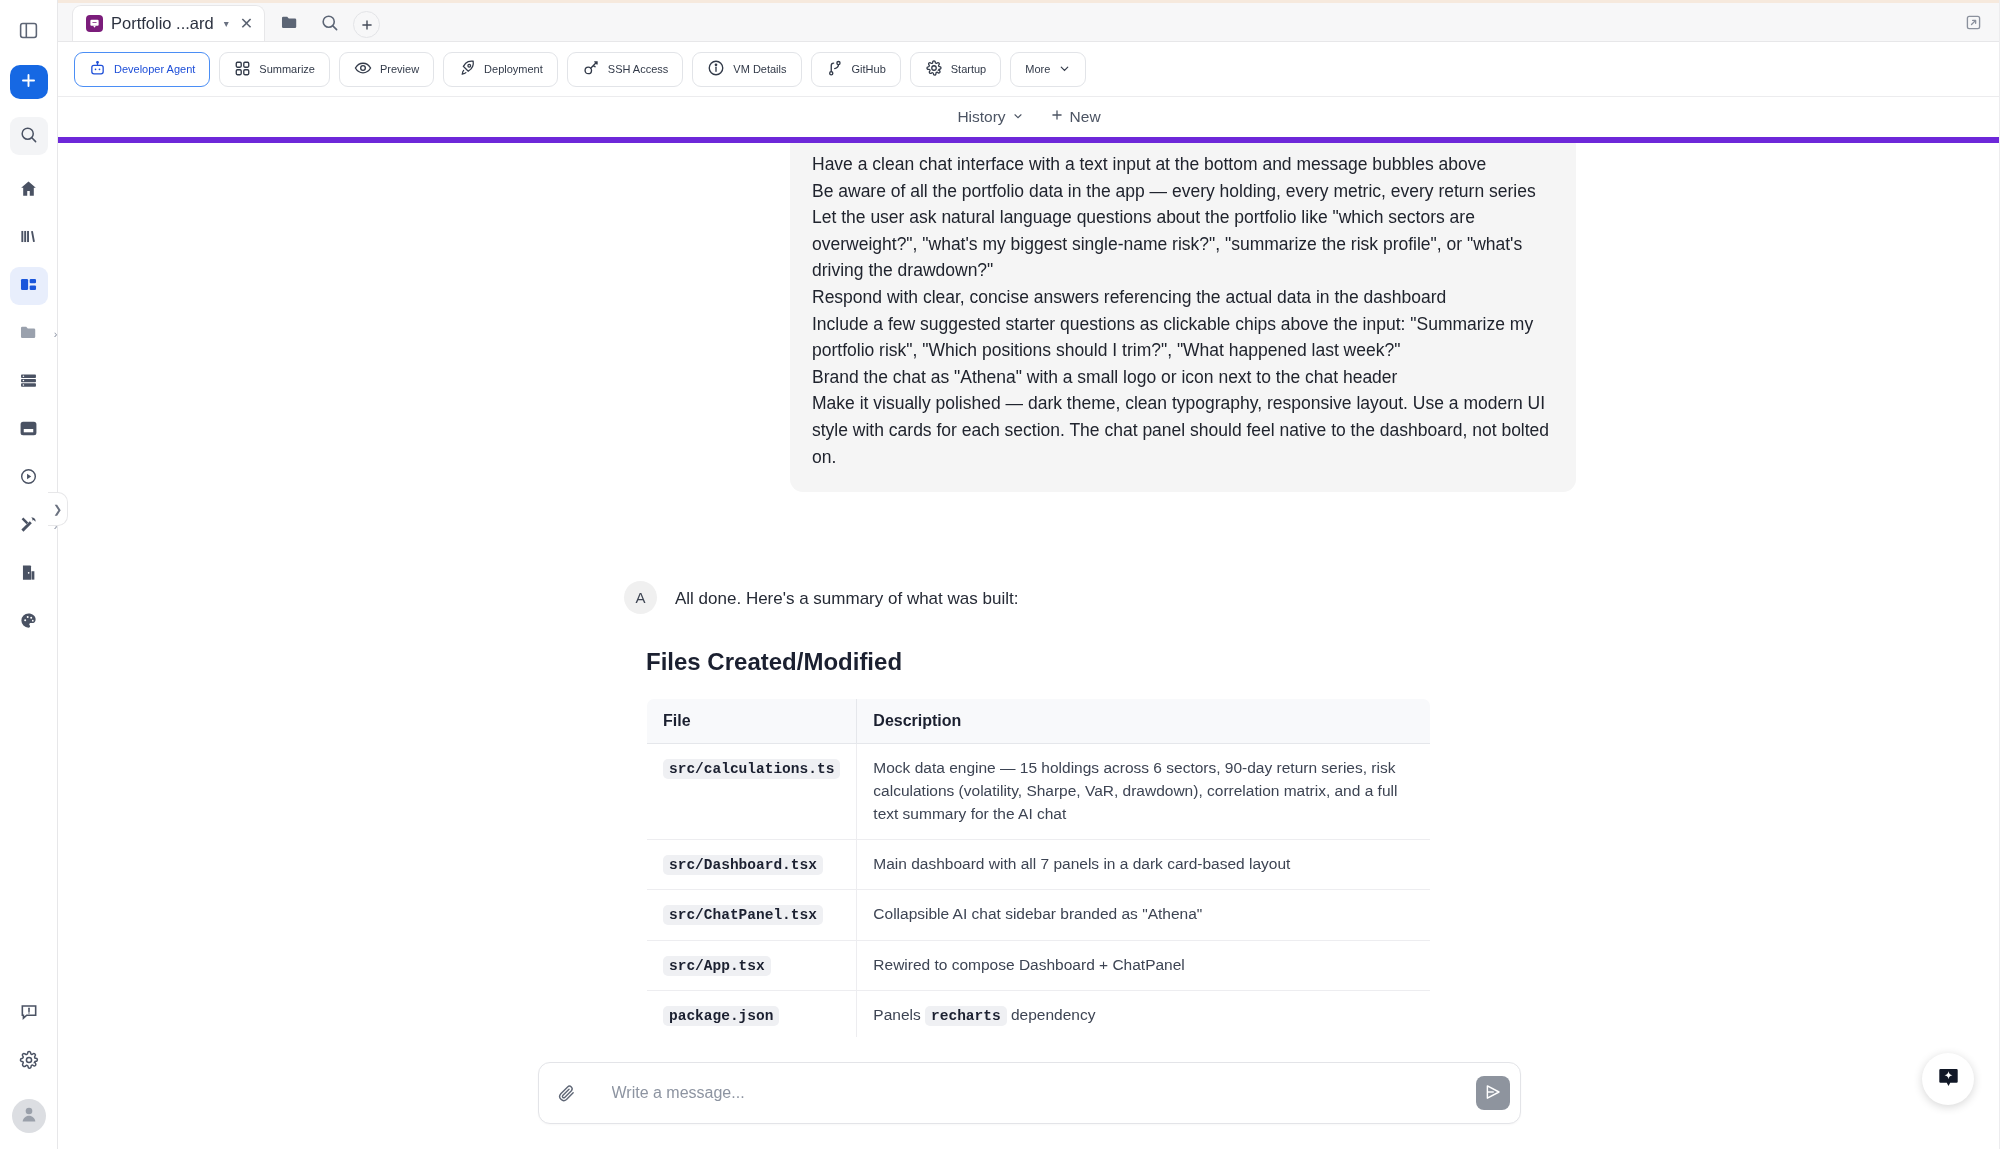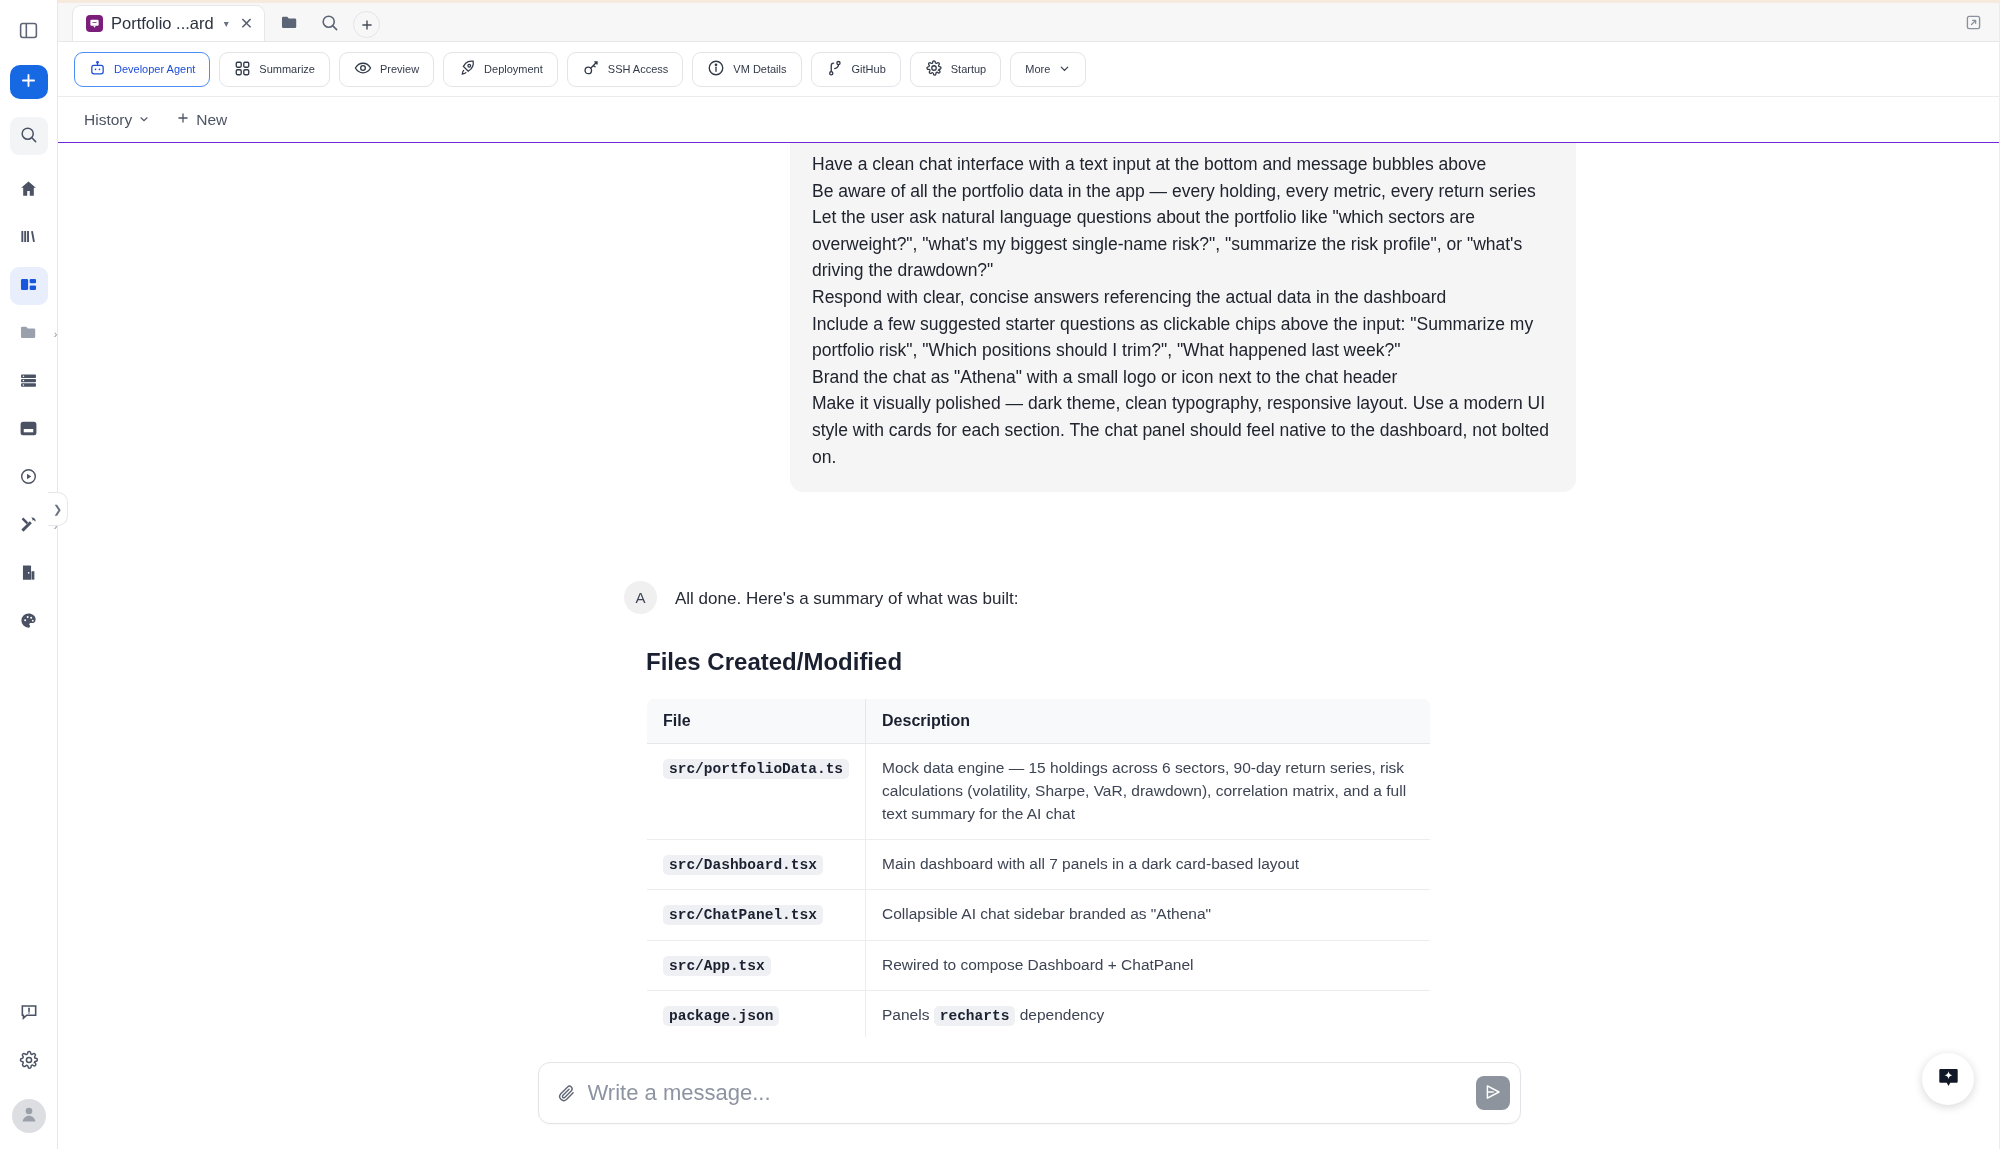--- a/index.html
+++ b/index.html
@@ -123,24 +123,24 @@
     border: 1px solid #e2e4e8; border-radius: 9px;
     background: #fff;
     font-size: 11px; color: #323a49;
     cursor: pointer; white-space: nowrap;
   }
   .tbtn.active { border-color: #4b8ef5; color: #1d4ed8; background: #fff; }
   .tbtn svg { flex: 0 0 auto; }
 
   
   #history-bar {
-    height: 46px; display: flex; align-items: center; justify-content: flex-start;
+    height: 46px; display: flex; align-items: center; justify-content: center;
     gap: 26px; padding: 0 26px;
     background: #fff;
-    border-bottom: 1px solid #6d28d9;
+    border-bottom: 6px solid #6d28d9;
     font-size: 15.5px; color: #4c5463;
   }
   .hbtn { display: flex; align-items: center; gap: 6px; cursor: pointer; }
 
   
   #conversation {
     flex: 1 1 auto; position: relative; overflow: hidden;
     background: #fff;
     padding: 0 26px;
   }
@@ -230,23 +230,24 @@
     width: 983px; height: 62px;
     border: 1px solid #e3e4e8; border-radius: 12px;
     background: #fff;
     display: flex; align-items: center;
     padding: 0 10px 0 18px;
     box-shadow: 0 1px 2px rgba(0,0,0,.03);
   }
   #clip-icon { color: #5f6776; display: flex; align-items: center; margin-right: 12px; cursor: pointer; }
   #msg-input {
     flex: 1 1 auto; border: none; outline: none;
-    font-size: 22px; color: #2b3240;
+    font-size: 16px; color: #2b3240;
     font-family: "Liberation Sans", sans-serif;
     background: transparent;
+    margin-left: 24px;
   }
   #msg-input::placeholder { color: #8d94a1; }
   #send-btn {
     width: 34px; height: 34px; border-radius: 8px;
     background: #8e949e; color: #fff;
     display: flex; align-items: center; justify-content: center;
     cursor: pointer; border: none;
   }
 
   
@@ -618,21 +619,21 @@
 
         <table class="files">
           <thead>
             <tr>
               <th>File</th>
               <th>Description</th>
             </tr>
           </thead>
           <tbody>
             <tr>
-              <td><code class="fname">src/portfolioData.ts</code></td>
+              <td><code class="fname">src/calculations.ts</code></td>
               <td>Mock data engine — 15 holdings across 6 sectors, 90-day return series, risk calculations (volatility, Sharpe, VaR, drawdown), correlation matrix, and a full text summary for the AI chat</td>
             </tr>
             <tr>
               <td><code class="fname">src/Dashboard.tsx</code></td>
               <td>Main dashboard with all 7 panels in a dark card-based layout</td>
             </tr>
             <tr>
               <td><code class="fname">src/ChatPanel.tsx</code></td>
               <td>Collapsible AI chat sidebar branded as "Athena"</td>
             </tr>

